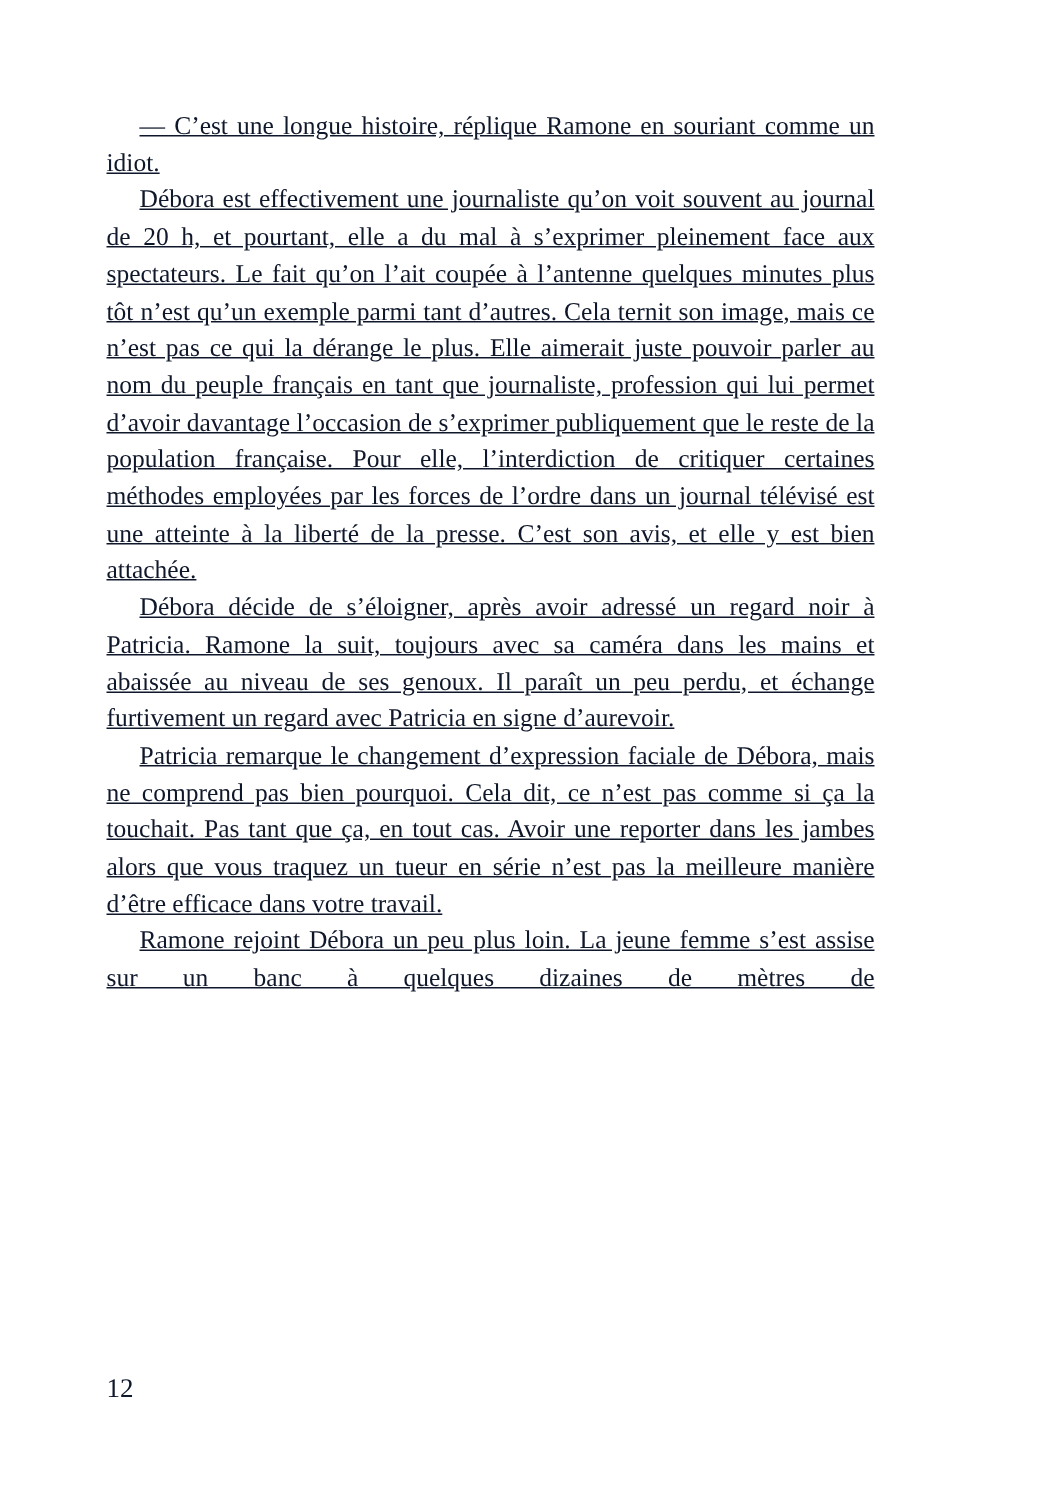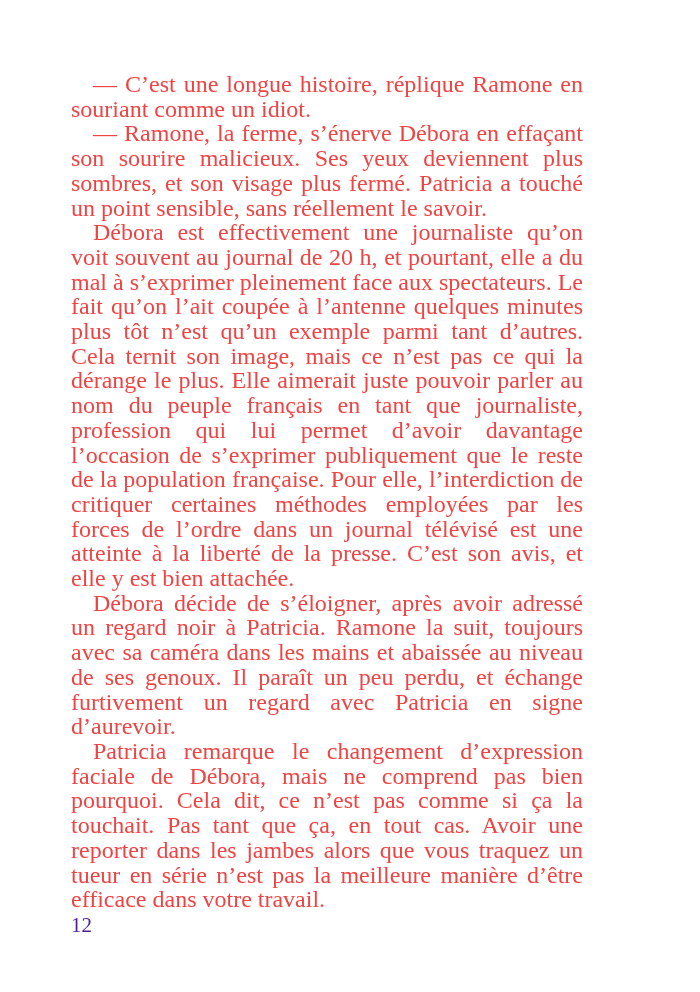--- a/index.html
+++ b/index.html
@@ -12,47 +12,48 @@
       height: 992px;
       position: relative;
       overflow: hidden;
     }
     .page {
       position: absolute;
       left: 71px;
       top: 72px;
       width: 512px;
       font-family: "Liberation Serif", "DejaVu Serif", serif;
-      font-size: 24px;
+      font-size: 17px;
       line-height: 24.7px;
-      color: #ef4444;
+      color: #0f172a;
+      text-decoration: underline;
     }
     .para {
       margin: 0;
       text-indent: 22px;
       text-align: justify;
       hyphens: none;
     }
     .para.last {
       text-align-last: justify;
     }
     .folio {
       position: absolute;
       left: 71px;
       top: 913px;
       font-family: "Liberation Serif", "DejaVu Serif", serif;
-      font-size: 21px;
+      font-size: 18px;
       line-height: 24px;
-      color: #4c1d95;
+      color: #0f172a;
     }
   </style>
 </head>
 <body>
 
 <div class="page">
   <p class="para">— C’est une longue histoire, réplique Ramone en souriant comme un idiot.</p>
-  <p class="para">— Ramone, la ferme, s’énerve Débora en effaçant son sourire malicieux. Ses yeux deviennent plus sombres, et son visage plus fermé. Patricia a touché un point sensible, sans réellement le savoir.</p>
   <p class="para">Débora est effectivement une journaliste qu’on voit souvent au journal de 20 h, et pourtant, elle a du mal à s’exprimer pleinement face aux spectateurs. Le fait qu’on l’ait coupée à l’antenne quelques minutes plus tôt n’est qu’un exemple parmi tant d’autres. Cela ternit son image, mais ce n’est pas ce qui la dérange le plus. Elle aimerait juste pouvoir parler au nom du peuple français en tant que journaliste, profession qui lui permet d’avoir davantage l’occasion de s’exprimer publiquement que le reste de la population française. Pour elle, l’interdiction de critiquer certaines méthodes employées par les forces de l’ordre dans un journal télévisé est une atteinte à la liberté de la presse. C’est son avis, et elle y est bien attachée.</p>
   <p class="para">Débora décide de s’éloigner, après avoir adressé un regard noir à Patricia. Ramone la suit, toujours avec sa caméra dans les mains et abaissée au niveau de ses genoux. Il paraît un peu perdu, et échange furtivement un regard avec Patricia en signe d’aurevoir.</p>
   <p class="para">Patricia remarque le changement d’expression faciale de Débora, mais ne comprend pas bien pourquoi. Cela dit, ce n’est pas comme si ça la touchait. Pas tant que ça, en tout cas. Avoir une reporter dans les jambes alors que vous traquez un tueur en série n’est pas la meilleure manière d’être efficace dans votre travail.</p>
+  <p class="para last">Ramone rejoint Débora un peu plus loin. La jeune femme s’est assise sur un banc à quelques dizaines de mètres de</p>
 </div>
 
 <div class="folio">12</div>
 
 </body></html>

